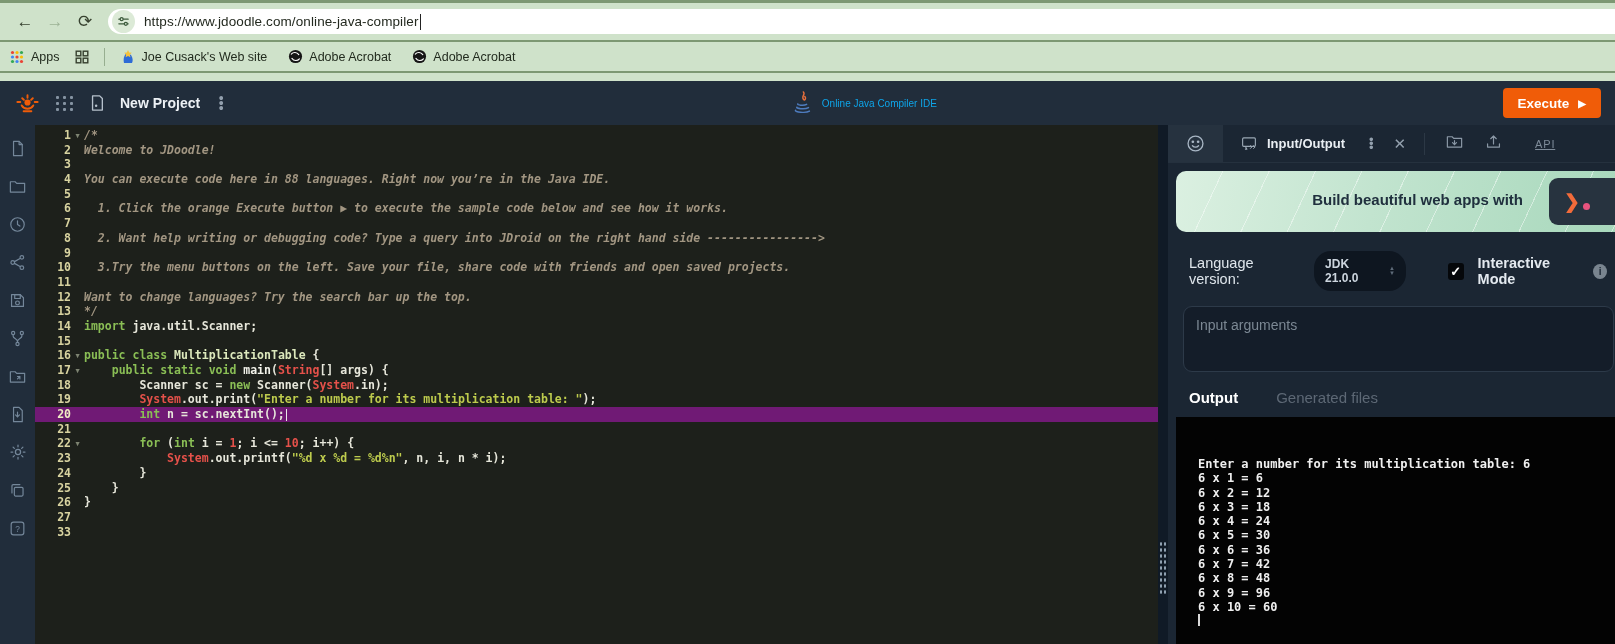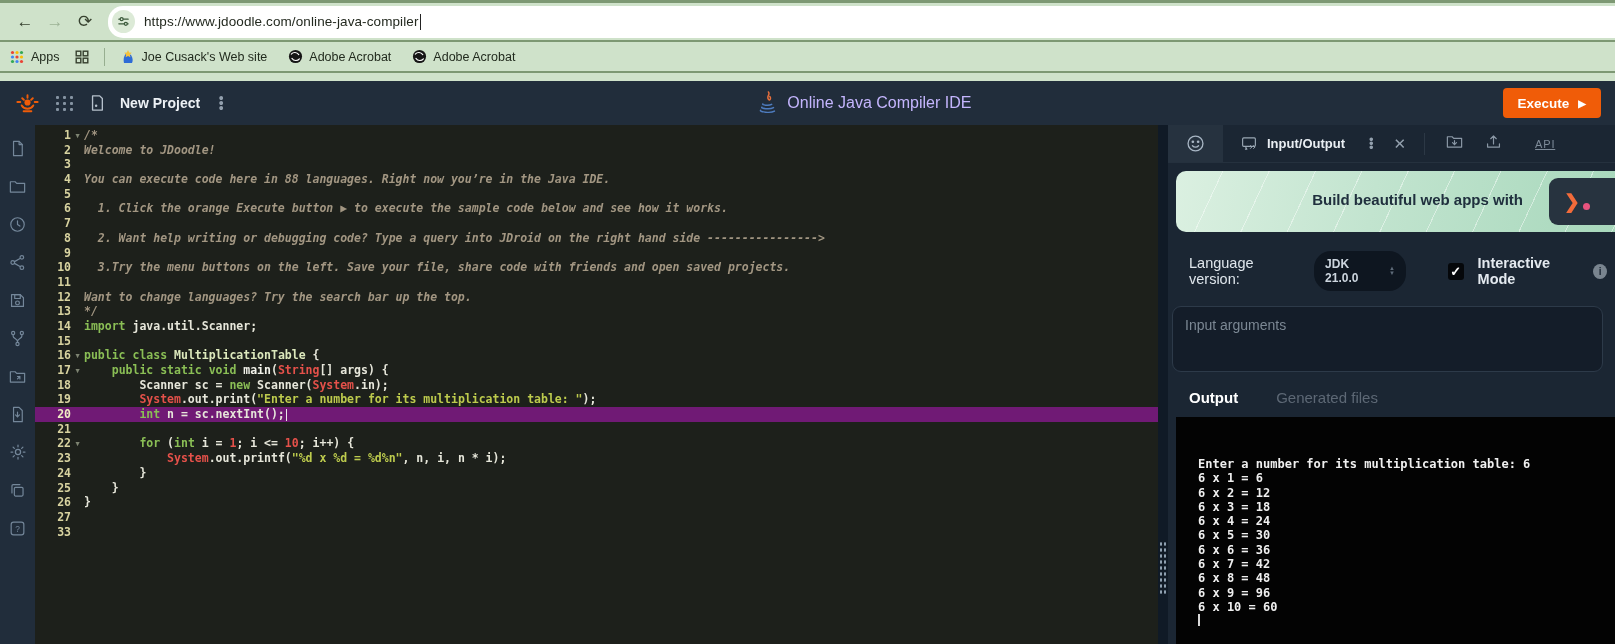--- a/index.html
+++ b/index.html
@@ -5,38 +5,38 @@
   * { box-sizing: border-box; margin: 0; padding: 0; }
   body { font-family: "Liberation Sans", sans-serif; background:#1b2633; }
   .screen { width:1615px; height:644px; display:flex; flex-direction:column; overflow:hidden; position:relative; background:#1b2633; }
 
   
   .chrome { background:#cfe2ca; }
   .chrome-topline { height:3px; background:#7d9873; }
   .nav-row { height:37px; display:flex; align-items:center; padding-left:10px; }
   .nav-btn { width:30px; text-align:center; font-size:17px; color:#37412f; cursor:pointer; }
   .nav-btn.disabled { color:#9cb295; }
-  .omnibox { flex:1; height:32px; margin-left:8px; background:#ffffff; border-radius:15px 0 0 15px; display:flex; align-items:center; padding-left:4px; }
+  .omnibox { flex:1; height:25px; margin-left:8px; background:#ffffff; border-radius:15px 0 0 15px; display:flex; align-items:center; padding-left:4px; }
   .site-chip { width:23px; height:23px; border-radius:50%; background:#dcead7; display:flex; align-items:center; justify-content:center; flex:none; }
   .url-text { margin-left:9px; font-size:13.5px; color:#23291f; letter-spacing:0.1px; }
   .text-caret { width:1px; height:16px; background:#222; margin-left:1px; }
   .bm-row { height:31px; border-top:2px solid #7d9873; display:flex; align-items:center; padding-left:10px; font-size:12.5px; color:#222b1e; gap:7px; }
   .bm-item { display:flex; align-items:center; gap:6px; margin-right:14px; cursor:pointer; }
   .bm-sep { width:1px; height:18px; background:#97ae90; margin:0 8px; }
   .chrome-bottom { height:10px; border-top:2px solid #7d9873; }
 
   
   .app-header { height:44px; background:#212d3b; display:flex; align-items:center; padding:0 14px; flex:none; }
   .h-left { display:flex; align-items:center; gap:15px; }
   .h-center { flex:1; display:flex; align-items:center; justify-content:center; gap:10px; }
   .project-name { color:#edf1f5; font-size:14px; font-weight:700; }
   .kebab { color:#93a0ae; font-size:14px; letter-spacing:0; line-height:5px; text-align:center; width:12px; }
   .waffle { display:grid; grid-template-columns:repeat(3,4px); grid-gap:3px; }
   .waffle i { width:3px; height:3px; background:#8593a2; border-radius:1px; }
-  .ide-title { color:#c4b5fd; font-size:16px; }
+  .ide-title { color:#0ea5e9; font-size:10px; }
   .execute-btn { background:#f05c08; color:#fff; border:none; border-radius:4px; height:30px; padding:0 15px; font-size:13.5px; font-weight:700; display:flex; align-items:center; gap:9px; cursor:pointer; font-family:"Liberation Sans",sans-serif; }
   .execute-play { font-size:10px; }
 
   
   .main { flex:1; display:flex; min-height:0; }
 
   .sidebar { width:35px; background:#212d3b; display:flex; flex-direction:column; align-items:center; padding-top:13px; gap:18px; flex:none; }
   .sb-icon { width:20px; height:20px; color:#74879a; display:flex; align-items:center; justify-content:center; cursor:pointer; }
   .sb-icon svg { stroke:#74879a; fill:none; stroke-width:1.5; stroke-linecap:round; stroke-linejoin:round; }
 
@@ -83,21 +83,21 @@
   .banner-dot { width:7px; height:7px; border-radius:50%; background:#e8537e; margin:10px 0 0 3px; }
 
   .lang-row { display:flex; align-items:center; padding:11px 8px 10px 21px; flex:none; }
   .lang-label { color:#dfe6ec; font-size:14.5px; }
   .lang-select { background:#0e1620; border-radius:17px; padding:6px 11px; color:#ccd5de; font-size:12px; font-weight:700; display:flex; align-items:center; gap:9px; margin-left:15px; cursor:pointer; }
   .sel-arrows { display:flex; flex-direction:column; font-size:6px; color:#5e6b79; line-height:5px; }
   .checkbox { width:17px; height:17px; background:#05070a; border-radius:3px; color:#ffffff; font-size:13px; font-weight:700; display:flex; align-items:center; justify-content:center; margin-left:42px; cursor:pointer; }
   .interactive-label { color:#e3e9ef; font-size:14.5px; font-weight:600; margin-left:14px; }
   .info-icon { width:15px; height:15px; border-radius:50%; background:#79848f; color:#1b2633; font-size:10px; font-weight:700; display:flex; align-items:center; justify-content:center; margin-left:10px; cursor:pointer; }
 
-  .input-args { margin:5px 0 0 4px; width:431px; height:66px; background:#141d29; border:1px solid #2d3a49; border-radius:9px; padding:10px 12px; color:#aab4bf; font-size:14px; resize:none; outline:none; font-family:"Liberation Sans",sans-serif; flex:none; }
+  .input-args { margin:5px 0 0 15px; width:431px; height:66px; background:#141d29; border:1px solid #2d3a49; border-radius:9px; padding:10px 12px; color:#aab4bf; font-size:14px; resize:none; outline:none; font-family:"Liberation Sans",sans-serif; flex:none; }
   .input-args::placeholder { color:#7c8894; }
 
   .out-tabs { display:flex; gap:38px; padding:17px 0 11px 21px; flex:none; }
   .tab-output { color:#ffffff; font-weight:700; font-size:15px; cursor:pointer; }
   .tab-generated { color:#5d6875; font-size:15px; cursor:pointer; }
 
   .console { flex:1; background:#030303; margin-left:8px; padding:40px 0 0 22px; font-family:"DejaVu Sans Mono", monospace; font-size:12px; font-weight:700; color:#efefef; line-height:14.3px; overflow:hidden; }
   .console-cursor { display:inline-block; width:2px; height:12px; background:#d9d9d9; }
 </style>
 </head>

